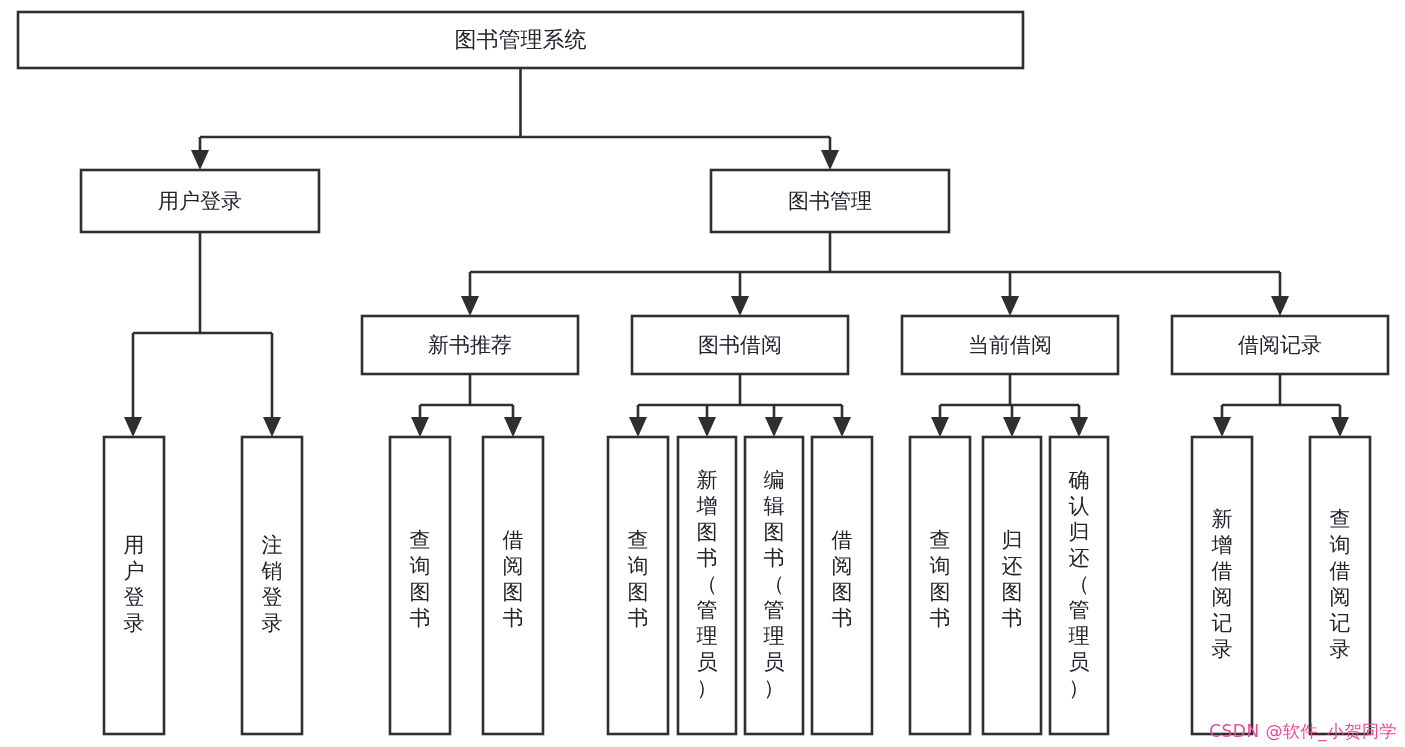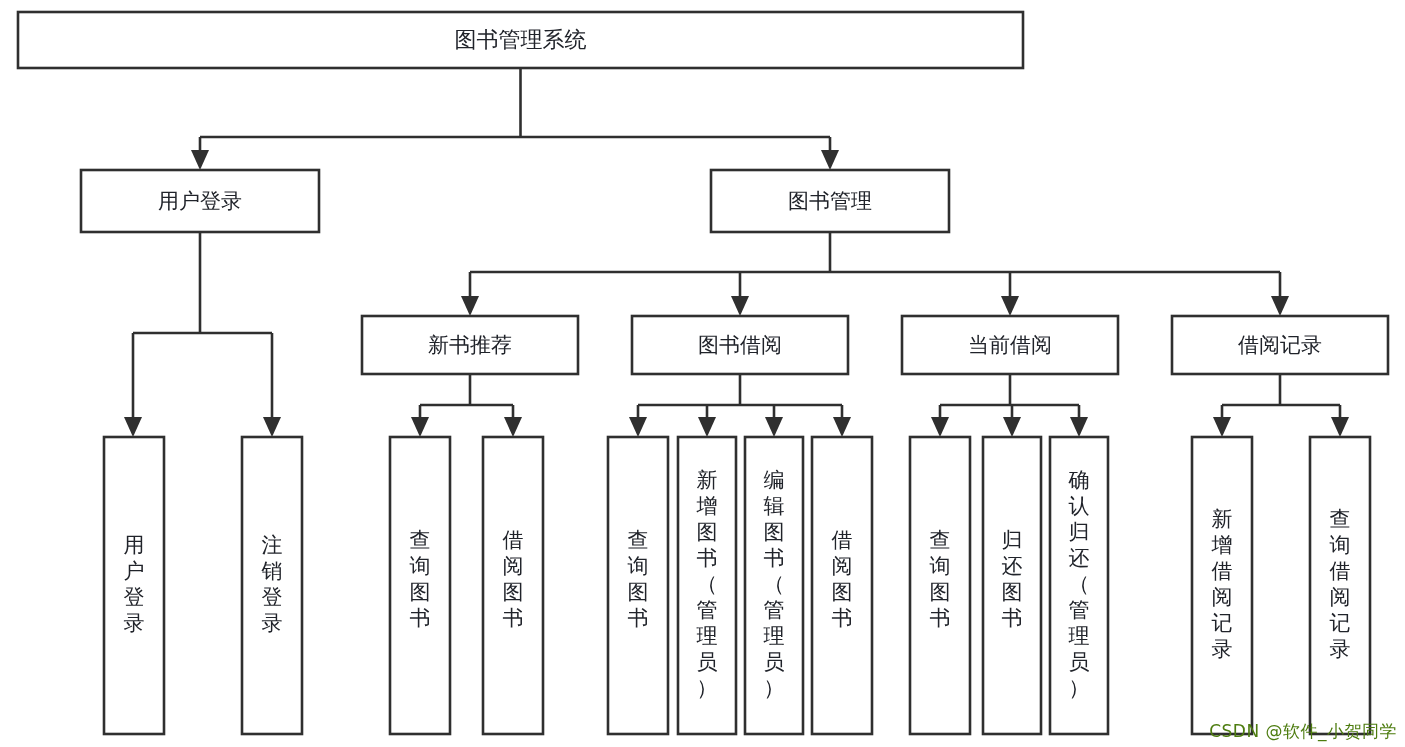--- a/index.html
+++ b/index.html
@@ -52,21 +52,21 @@
   .arrow-head {
     fill: #2f2f2f;
     stroke: none;
   }
   .watermark {
     position: absolute;
     right: 8px;
     bottom: 4px;
     font-family: "DejaVu Sans", "Liberation Sans", sans-serif;
     font-size: 17px;
-    color: #4d7c0f;
+    color: #ec4899;
     letter-spacing: 0.5px;
     white-space: nowrap;
     pointer-events: none;
   }
 </style>
 </head>
 <body>
 
 <svg id="diagram" viewBox="0 0 1405 747" xmlns="http://www.w3.org/2000/svg">
 

